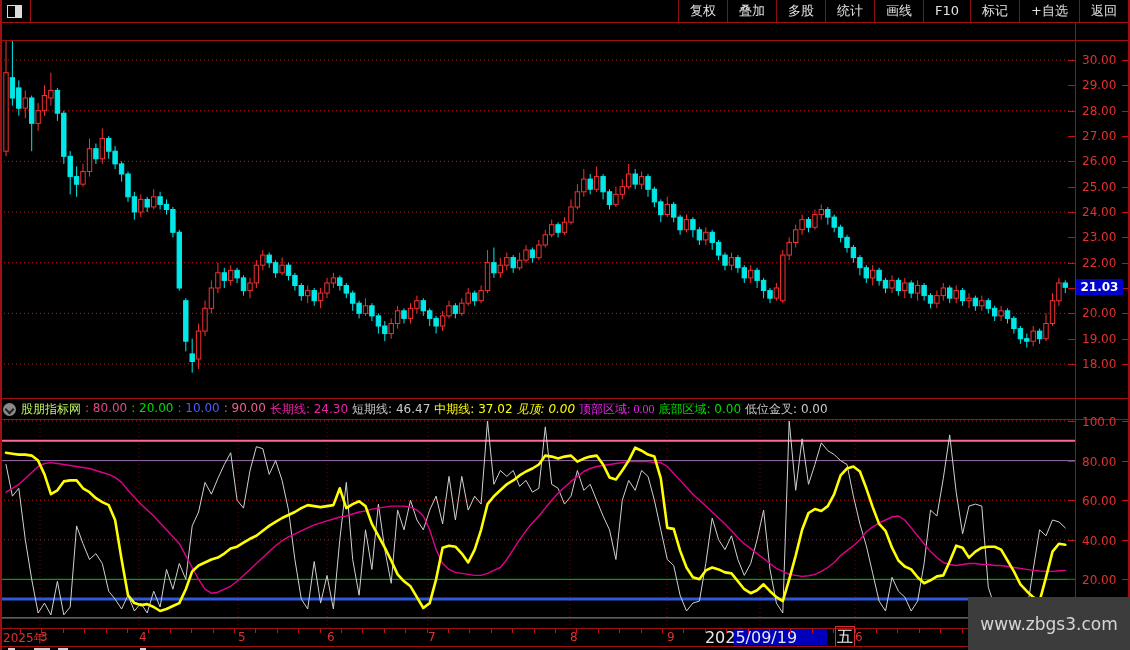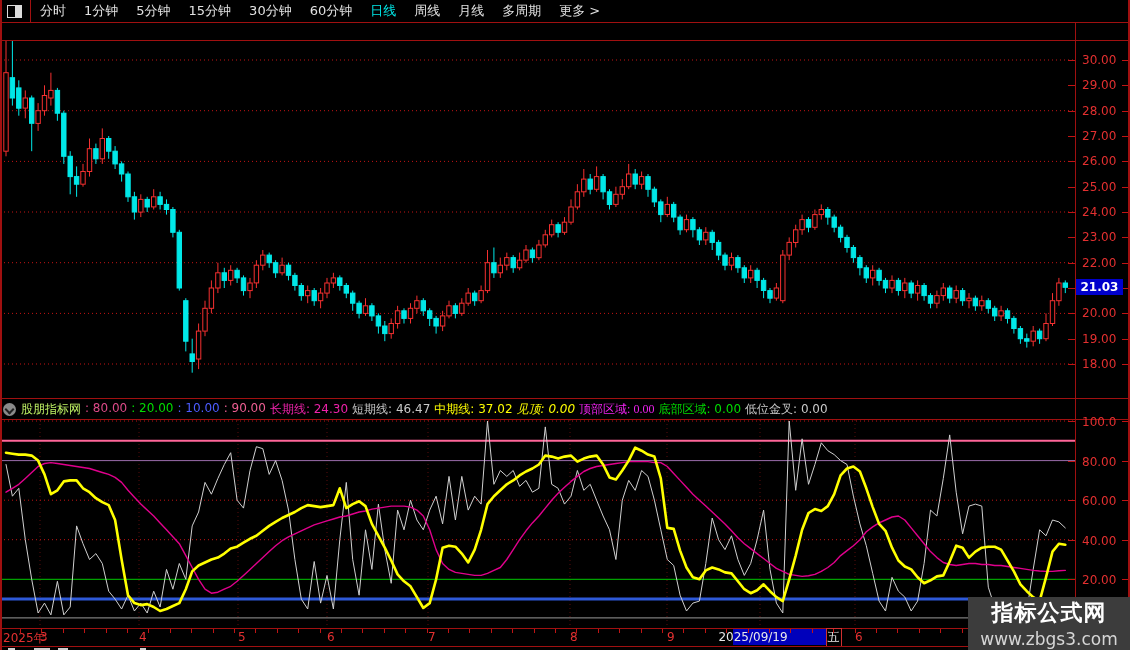--- a/index.html
+++ b/index.html
@@ -25,51 +25,49 @@
   .diamond-icon{width:9px;height:9px;border:1px solid #bbb;transform:rotate(45deg);}
   .price-axis-label{position:absolute;color:#e33030;font-size:12px;left:1082px;}
   .ind-axis-label{position:absolute;color:#e33030;font-size:12px;left:1082px;}
   .tick{position:absolute;height:1px;background:#c01414;}
   .price-tag{position:absolute;left:1076px;width:47px;height:16px;background:#0000cc;color:#fff;
       font-size:12px;text-align:center;line-height:16px;}
   .ind-header{position:absolute;left:0;top:400px;width:1128px;height:19px;display:flex;align-items:center;font-size:12px;white-space:nowrap;overflow:hidden;}
   .ind-header span{margin-right:4px;}
   .date-axis{position:absolute;left:0;top:629px;width:1130px;height:17px;}
   .date-label{position:absolute;top:1px;color:#e33030;font-size:12px;}
-  .sel-date{position:absolute;top:0;height:16px;background:#0000bb;color:#e8e8e8;font-size:12px;
+  .sel-date{position:absolute;top:0;height:16px;background:#0000bb;color:#e8e8e8;font-size:16px;
       display:flex;align-items:center;justify-content:center;gap:37px;}
   .sel-date .wd{border:1px solid #d03030;padding:0 1px;margin-left:1px;}
   .watermark{position:absolute;left:968px;top:597px;width:162px;height:53px;background:#3c3c3c;
       display:flex;flex-direction:column;align-items:center;justify-content:center;z-index:30;}
   .wm1{color:#fff;font-size:22px;font-weight:bold;letter-spacing:1px;}
   .wm2{color:#d6d6d6;font-size:17px;margin-top:1px;}
   svg{position:absolute;left:0;}
   .crop-row{position:absolute;left:0;top:647px;width:1130px;height:3px;background:#000;}
   .crop-row i{position:absolute;top:1px;height:2px;background:#cfcfcf;display:block;}
 </style>
 </head>
 <body>
 
 <div class="app">
 
   <div class="menubar">
     <span class="split-icon"></span>
     <span class="menubar-sep"></span>
-    <div class="menu-left" id="menu-left">
-        <span class="menu-item">分时</span>
-        <span class="menu-item">1分钟</span>
-        <span class="menu-item">5分钟</span>
-        <span class="menu-item">15分钟</span>
-        <span class="menu-item">30分钟</span>
-        <span class="menu-item">60分钟</span>
-        <span class="menu-item active">日线</span>
-        <span class="menu-item">周线</span>
-        <span class="menu-item">月线</span>
-        <span class="menu-item">多周期</span>
-        <span class="menu-item">更多 &gt;</span>
+    <div class="menu-right" id="menu-right">
+        <span class="menu-item">复权</span>
+        <span class="menu-item">叠加</span>
+        <span class="menu-item">多股</span>
+        <span class="menu-item">统计</span>
+        <span class="menu-item">画线</span>
+        <span class="menu-item">F10</span>
+        <span class="menu-item">标记</span>
+        <span class="menu-item">+自选</span>
+        <span class="menu-item">返回</span>
       </div>
   </div>
   <div class="hline" style="top:22px;"></div>
 
   <div class="hline" style="top:40px;"></div>
 
   <svg id="main-svg" width="1075" height="357" style="top:41px;">
       <line x1="0" y1="19.0" x2="1075" y2="19.0" stroke="#c41414" stroke-width="1" stroke-dasharray="1 3"></line>
       <line x1="0" y1="69.7" x2="1075" y2="69.7" stroke="#c41414" stroke-width="1" stroke-dasharray="1 3"></line>
       <line x1="0" y1="120.4" x2="1075" y2="120.4" stroke="#c41414" stroke-width="1" stroke-dasharray="1 3"></line>
@@ -585,16 +583,15 @@
       <i style="left:34px;width:16px;"></i>
       <i style="left:58px;width:10px;"></i>
       <i style="left:140px;width:6px;"></i>
   </div>
 
   <div class="vline" style="left:0;top:0;height:650px;width:2px;"></div>
   <div class="vline" style="left:1128px;top:0;height:650px;width:2px;"></div>
   <div class="vline" style="left:1075px;top:23px;height:623px;"></div>
 
   <div class="watermark">
-    <div class="wm1">指标公式网</div>
     <div class="wm2">www.zbgs3.com</div>
   </div>
 </div>
 
 </body></html>

